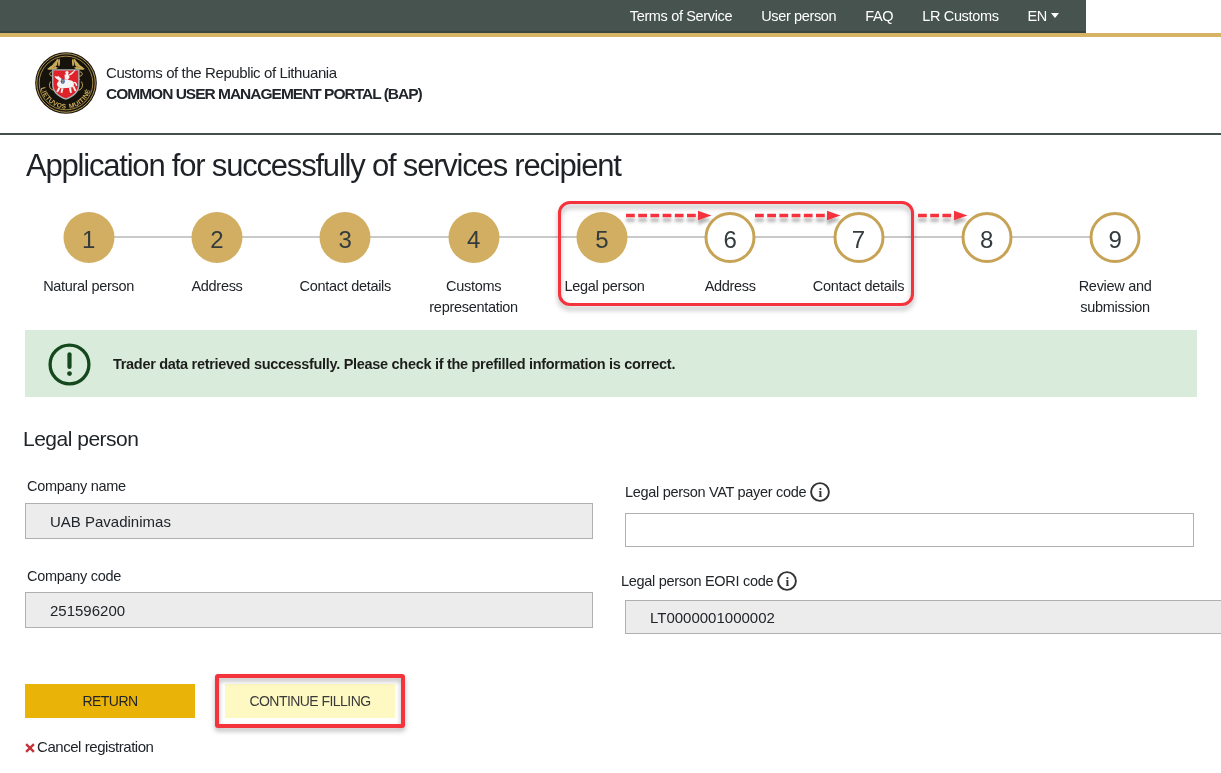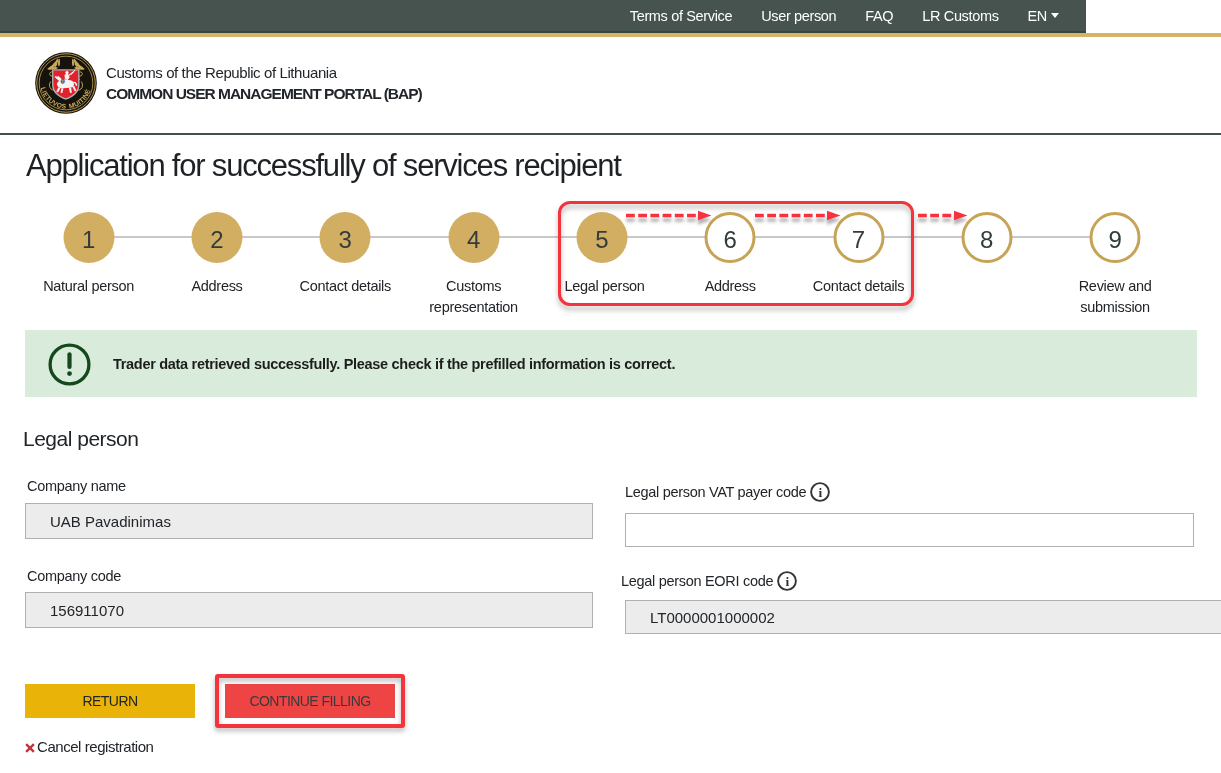--- a/index.html
+++ b/index.html
@@ -47,21 +47,21 @@
 .flabel { position:absolute; font-size:14.5px; letter-spacing:-0.3px; color:#212529; }
 .finput { position:absolute; border:1px solid #b0b0b0; font-size:15px; color:#212529; display:flex; align-items:center; padding-left:13px; }
 .finput.gray { background:#ececec;padding-left:24px; }
 .finput.white { background:#fff; }
 .iicon { display:inline-block; vertical-align:-5px; margin-left:4px; }
 
 
 .btn { position:absolute; top:684px; height:34px; display:flex; align-items:center; justify-content:center;
   font-size:14px; letter-spacing:-0.55px; color:#212529; }
 .btn.gray { left:25px; width:170px; background:#eab308; }
-.btn.gold { left:225px; width:170px; background:#ef4444; color:#3a3a3a;}
+.btn.gold { left:225px; width:170px; background:#fef9c3; color:#3a3a3a;}
 .redoutline { position:absolute; left:215px; top:673.5px; width:190px; height:54.5px; border:4px solid #f5333c; border-radius:3px; filter:drop-shadow(0 3.5px 2.5px rgba(60,60,60,0.38)); }
 
 .cancel { position:absolute; left:25px; top:738px; font-size:15px; letter-spacing:-0.45px; color:#212529; }
 .cancel svg { vertical-align:-1px; margin-right:2px; }
 </style>
 </head>
 <body>
 <div id="page">
 
   <div class="topbar">
@@ -179,21 +179,21 @@
       <circle cx="21.5" cy="30.6" r="2.4" fill="#15491d"></circle>
     </svg>
     <div class="atext">Trader data retrieved successfully. Please check if the prefilled information is correct.</div>
   </div>
 
   <h2 class="sect">Legal person</h2>
 
   <div class="flabel" style="left:27px; top:478px;">Company name</div>
   <div class="finput gray" style="left:25px; top:503px; width:568px; height:36px;">UAB Pavadinimas</div>
   <div class="flabel" style="left:27px; top:568px;">Company code</div>
-  <div class="finput gray" style="left:25px; top:592px; width:568px; height:36px;">156911070</div>
+  <div class="finput gray" style="left:25px; top:592px; width:568px; height:36px;">251596200</div>
 
   <div class="flabel" style="left:625px; top:482px;">Legal person VAT payer code<svg class="iicon" width="20" height="20" viewBox="0 0 20 20">
         <circle cx="10" cy="10" r="8.9" fill="none" stroke="#333" stroke-width="1.9"></circle>
         <text x="10.2" y="14.8" text-anchor="middle" font-family="Liberation Serif" font-weight="bold" font-size="13.5" fill="#333">i</text>
       </svg></div>
   <div class="finput white" style="left:625px; top:513px; width:569px; height:34px;"></div>
   <div class="flabel" style="left:606px; top:571px;margin-left:15px;">Legal person EORI code<svg class="iicon" width="20" height="20" viewBox="0 0 20 20">
         <circle cx="10" cy="10" r="8.9" fill="none" stroke="#333" stroke-width="1.9"></circle>
         <text x="10.2" y="14.8" text-anchor="middle" font-family="Liberation Serif" font-weight="bold" font-size="13.5" fill="#333">i</text>
       </svg></div>

